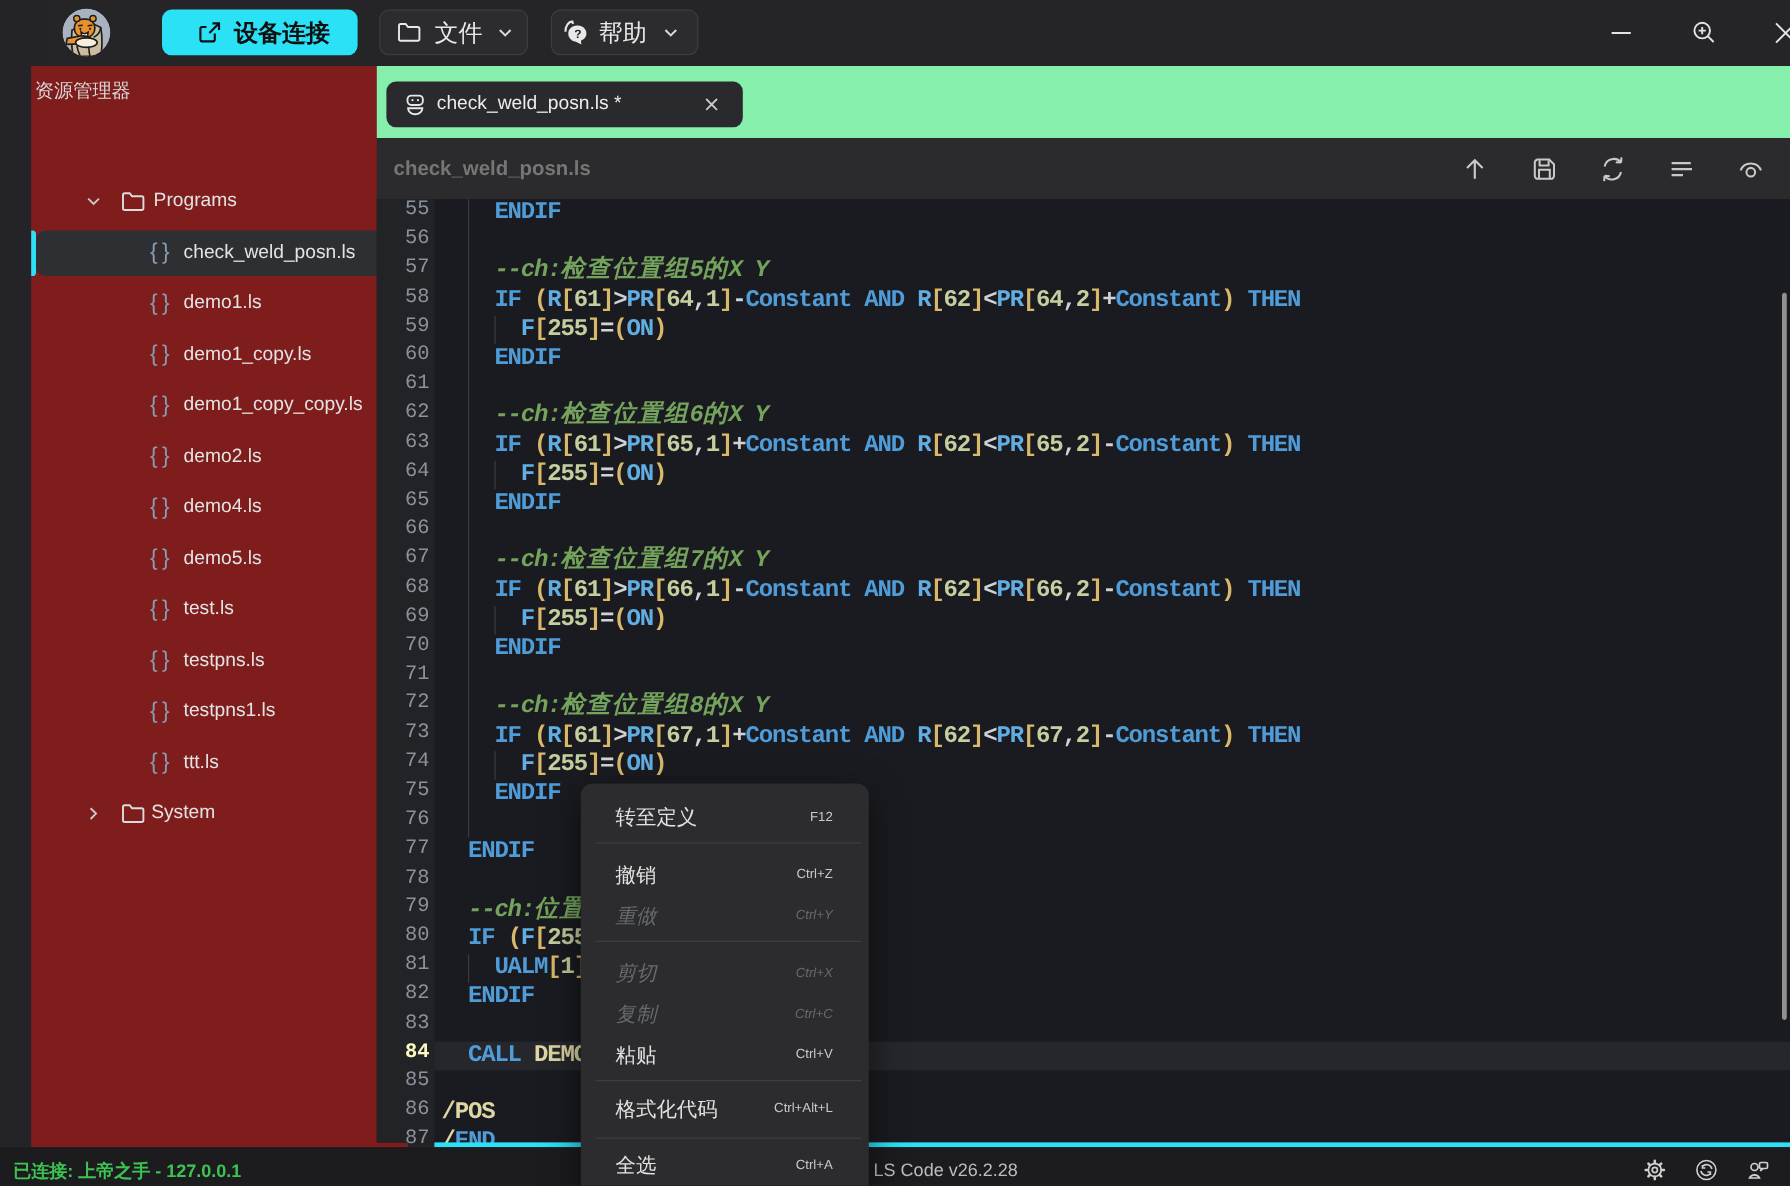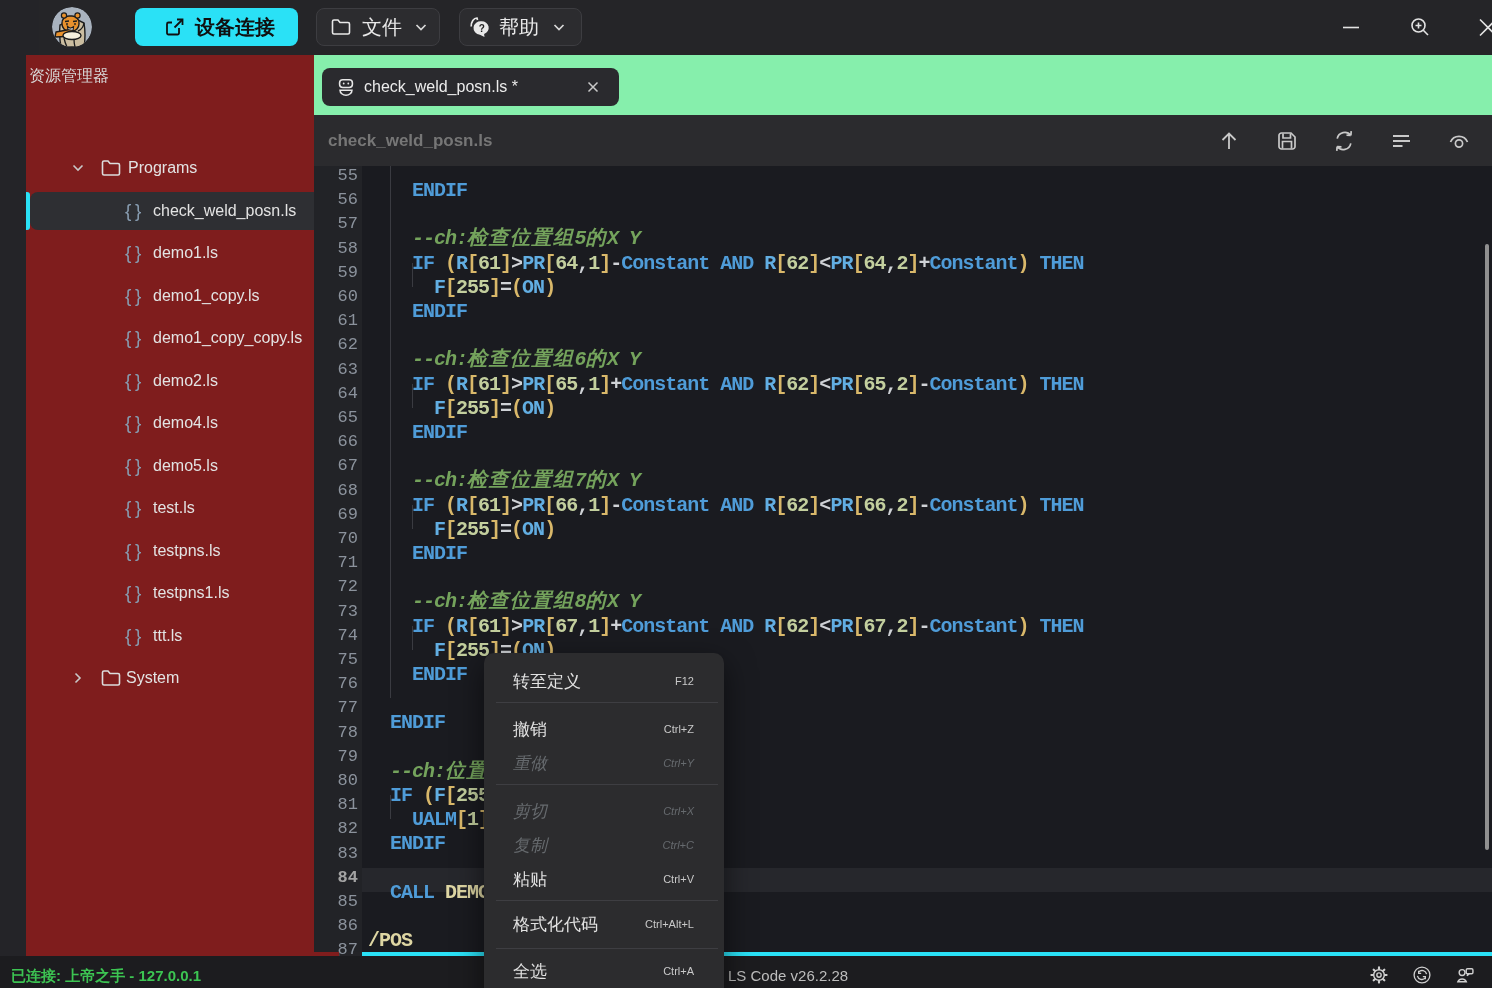--- a/index.html
+++ b/index.html
@@ -23,21 +23,21 @@
   .brace { color:#879cb0; font-size:19px; font-family:"Liberation Sans",sans-serif; letter-spacing:1px; }
   
   #tabstrip { left:314px; top:55px; width:1178px; height:60px; background:#86efac;text-align:center; }
   #tab { position:absolute; left:8px; top:13px; width:297px; height:38px; background:#2a2a2e; border-radius:8px; display:flex; align-items:center; color:#ececec; font-size:16px; }
   #crumbbar { left:314px; top:115px; width:1178px; height:51px; background:#2b2b2e; }
   #crumb { position:absolute; left:14px; top:16px; font-size:17px; font-weight:bold; color:#767676; }
   
   #editor { left:314px; top:166px; width:1178px; height:786px; background:#1a1b20; }
   #gutter { position:absolute; left:0; top:0; width:48px; height:786px; background:#222327; }
   .ln { position:absolute; left:0; width:44px; text-align:right; height:24px; line-height:24px; font-family:"Liberation Mono",monospace; font-size:17px; color:#8b929c; transform:translateY(-2.5px); }
-  .cl { position:absolute; left:54px; height:24px; line-height:24px; font-family:"Liberation Mono",monospace; font-size:20px; font-weight:bold; letter-spacing:-1px; white-space:pre; color:#cfd2d6;margin-top:13px; }
+  .cl { position:absolute; left:54px; height:24px; line-height:24px; font-family:"Liberation Mono",monospace; font-size:20px; font-weight:bold; letter-spacing:-1px; white-space:pre; color:#cfd2d6; }
   .kw { color:#4f9cd8; } .id { color:#62aee2; } .num { color:#c3cf9e; } .br { color:#d9b86a; }
   .cmt { color:#74a35c; font-style:italic; font-weight:bold; } .cjkw { letter-spacing:1.5px; } .pl { color:#ded6a3; }
   .guide { position:absolute; width:1px; background:#3a3b41; }
   #curline { position:absolute; left:48px; top:701.8px; width:1130px; height:24.2px; background:#26272c; }
   #cyanline { position:absolute; left:48px; top:786px; width:1130px; height:4px; background:#2ae1f6; }
   #vscroll { position:absolute; left:1171px; top:78px; width:4px; height:606px; background:#909090; border-radius:2px; }
   
   #statusbar { left:0; top:956px; width:1492px; height:32px; background:#1c1c1f;text-align:center; }
   #st-left { position:absolute; left:11px; top:11px; font-size:15px; font-weight:bold; color:#3cc452; }
   #st-mid { position:absolute; left:728px; top:11px; font-size:15px; color:#bdbdbd; }
@@ -242,21 +242,21 @@
       <div class="ln" style="top:459.8px">74</div>
       <div class="ln" style="top:484px">75</div>
     <div class="ln" style="top:508.2px">76</div>
       <div class="ln" style="top:532.4px">77</div>
       <div class="ln" style="top:556.6px">78</div>
     <div class="ln" style="top:580.8px">79</div>
       <div class="ln" style="top:605px">80</div>
       <div class="ln" style="top:629.2px">81</div>
     <div class="ln" style="top:653.4px">82</div>
       <div class="ln" style="top:677.6px">83</div>
-    <div class="ln" style="top:701.8px;color:#a3a3a3;font-weight:bold">84</div>
+    <div class="ln" style="top:701.8px;color:#fef9c3;font-weight:bold">84</div>
     <div class="ln" style="top:726px">85</div>
       <div class="ln" style="top:750.2px">86</div>
       <div class="ln" style="top:774.4px">87</div>
     <div class="guide" style="left:75.5px;top:0;height:532.4px"></div>
     <div class="guide" style="left:97.5px;top:96.8px;height:24.2px"></div>
     <div class="guide" style="left:97.5px;top:217.8px;height:24.2px"></div>
     <div class="guide" style="left:97.5px;top:338.8px;height:24.2px"></div>
     <div class="guide" style="left:97.5px;top:459.8px;height:24.2px"></div>
     <div class="guide" style="left:75.5px;top:629.2px;height:24.2px"></div>
     <div class="cl" style="top:0"><span class="kw">    ENDIF</span></div>

